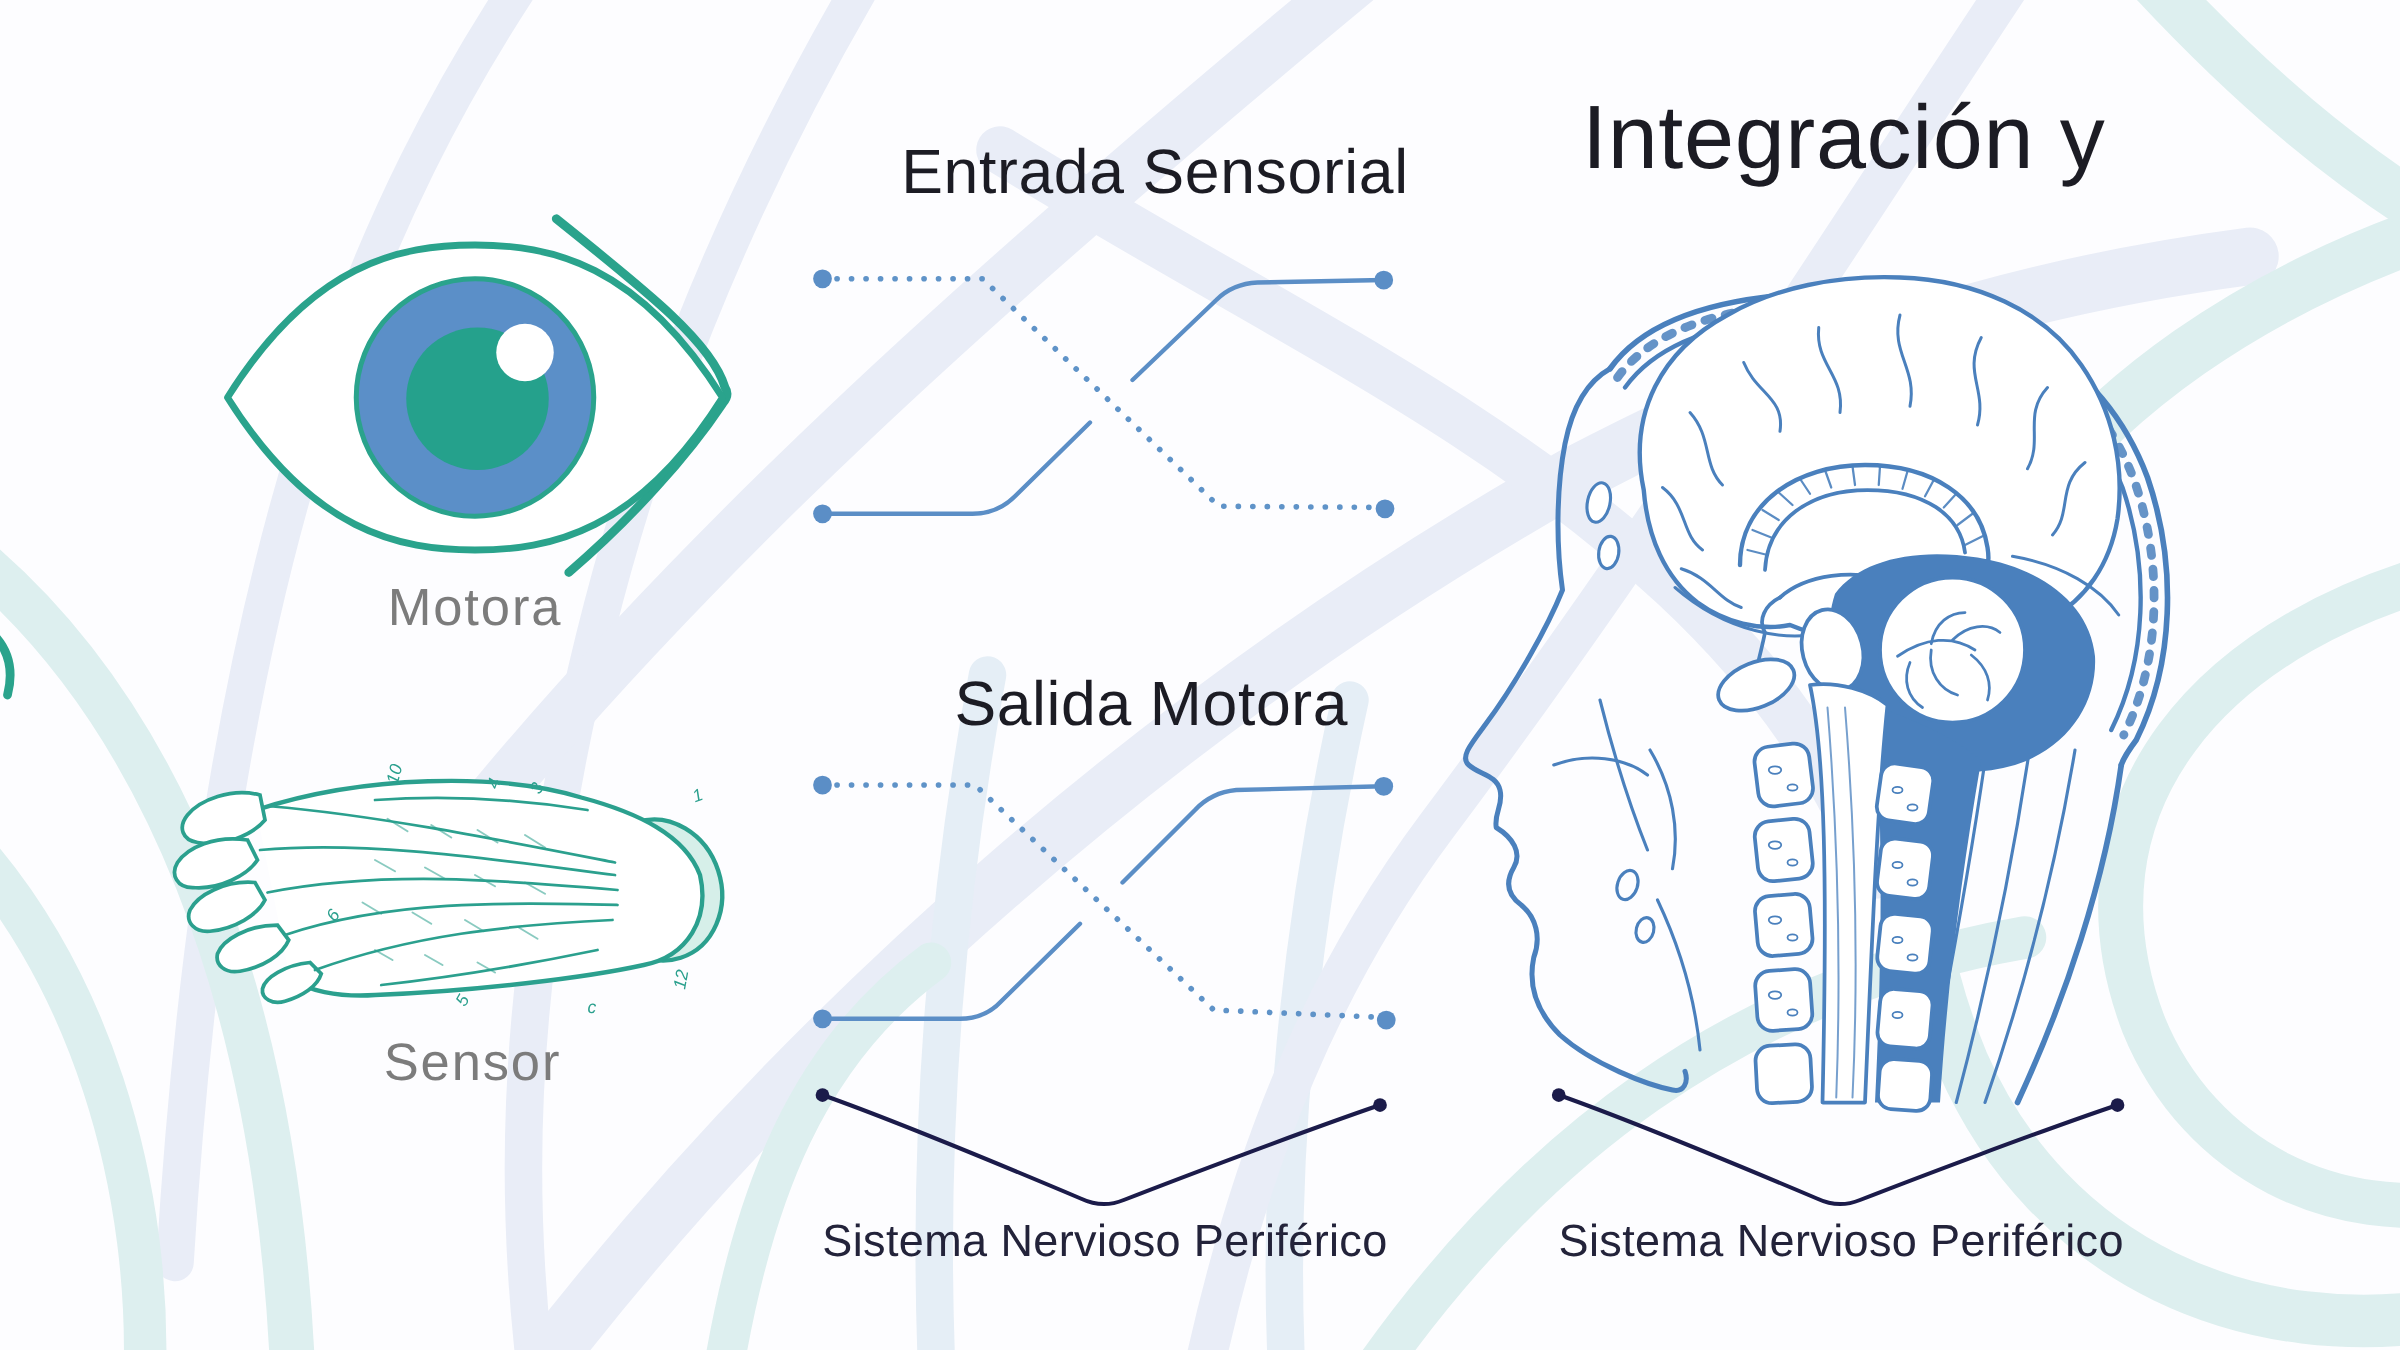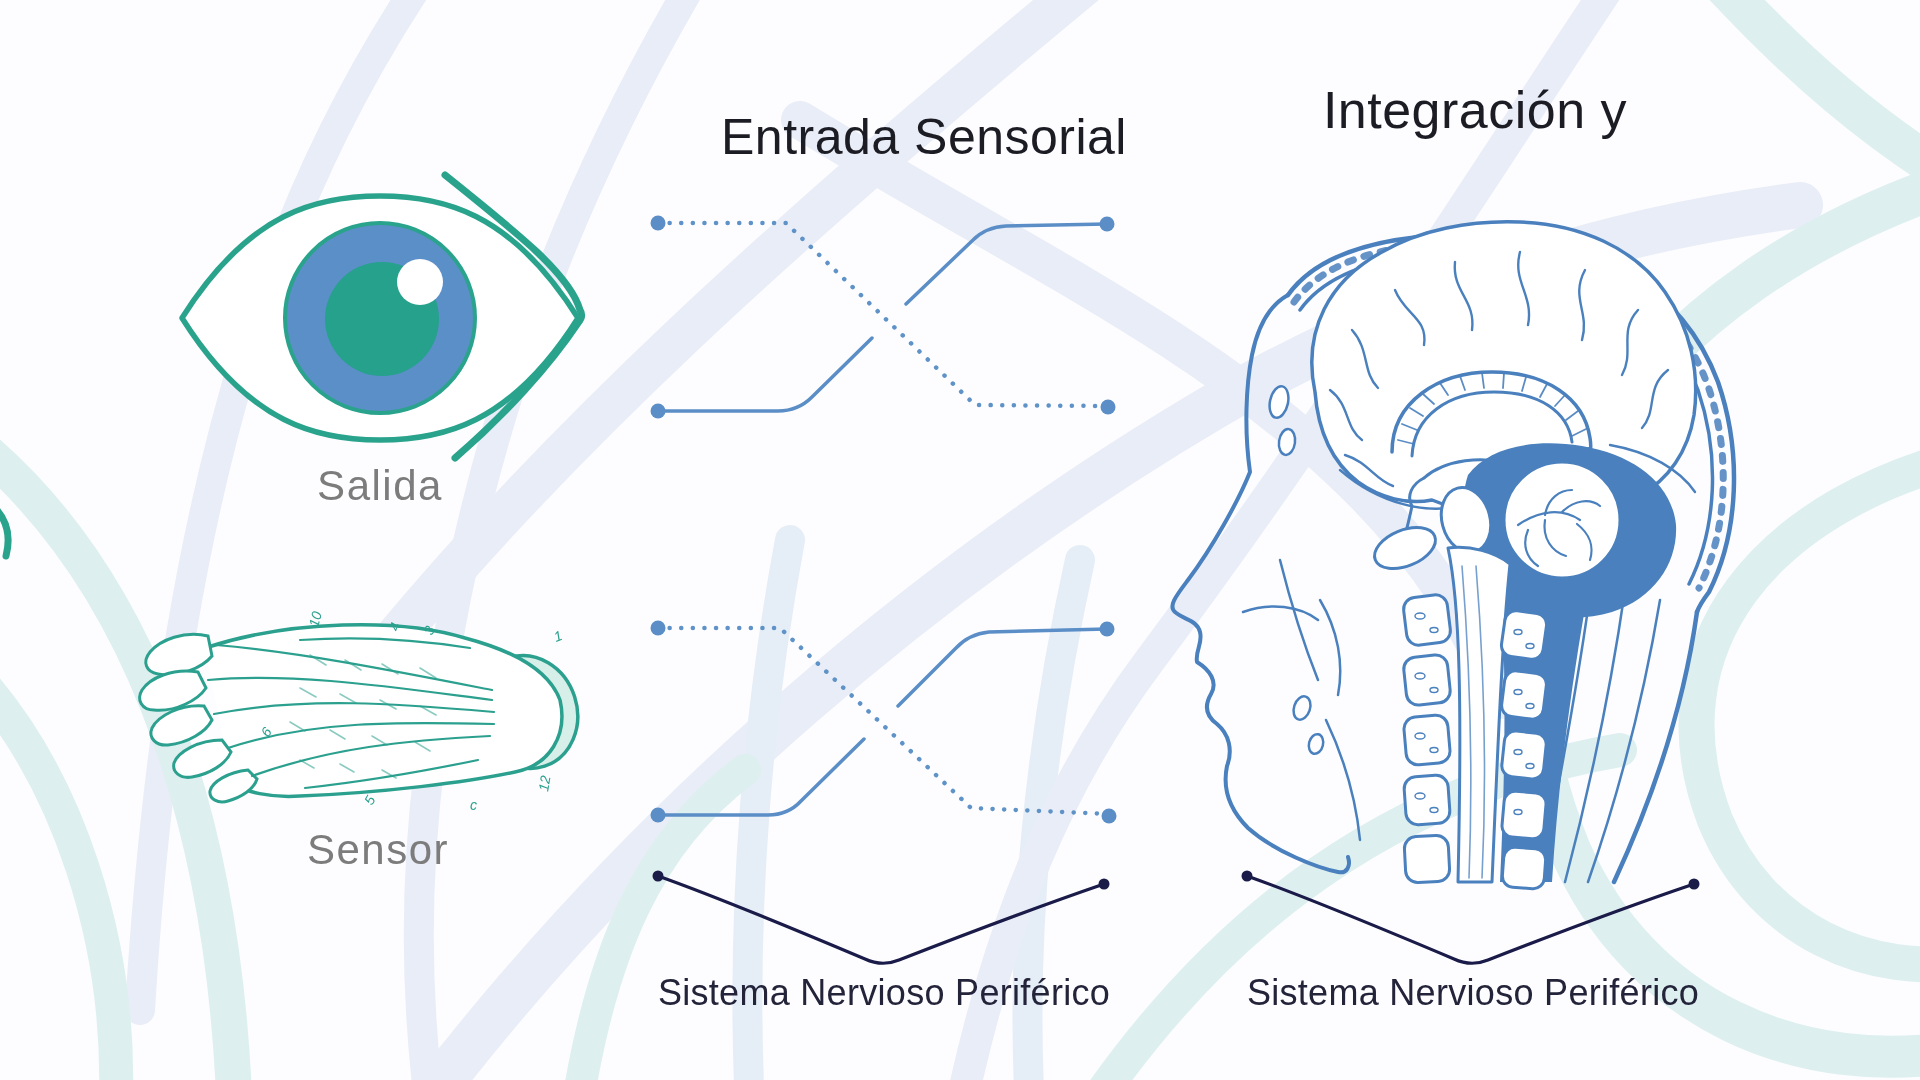--- a/index.html
+++ b/index.html
@@ -7,21 +7,21 @@
     position:relative;width:1920px;height:1080px;overflow:hidden;
     background:#fdfdff;
     font-family:"Liberation Sans","DejaVu Sans",sans-serif;
   }
   #art{position:absolute;left:0;top:0;width:1920px;height:1080px;}
   .txt{position:absolute;transform:translateX(-50%);white-space:nowrap;}
   .title{
     font-size:50px;font-weight:500;color:#1c1c24;letter-spacing:.5px;margin-left:40px;
   }
   .title2{
-    font-size:52px;font-weight:500;color:#1c1c24;letter-spacing:.5px;
+    font-size:72px;font-weight:500;color:#1c1c24;letter-spacing:.5px;
     line-height:77px;text-align:center;
   }
   .graylabel{
     font-size:42px;font-weight:300;color:#7c7c7c;letter-spacing:1.5px;
   }
   .snplabel{
     font-size:36px;font-weight:400;color:#23233a;letter-spacing:.3px;
   }
 </style>
 </head>
@@ -286,20 +286,21 @@
     <circle cx="1104" cy="884" r="5.5" fill="#1b1b4a"></circle>
   </g>
   <g fill="none">
     <path d="M 1247,876 C 1309,898 1409,940 1454,959 Q 1471,967 1488,960 C 1529,944 1629,906 1694,884" stroke="#1b1b4a" stroke-width="3.2" stroke-linecap="round"></path>
     <circle cx="1247" cy="876" r="5.5" fill="#1b1b4a"></circle>
     <circle cx="1694" cy="884" r="5.5" fill="#1b1b4a"></circle>
   </g>
 </svg>
 
   <div class="txt title" style="left:884px;top:108px;">Entrada Sensorial</div>
+  <div class="txt title" style="left:881px;top:534px;">Salida Motora</div>
   <div class="txt title2" style="left:1475px;top:72px;">
     <div>Integración y</div>
   </div>
-  <div class="txt graylabel" style="left:380px;top:462px;">Salida</div>
+  <div class="txt graylabel" style="left:380px;top:462px;">Motora</div>
   <div class="txt graylabel" style="left:378px;top:826px;">Sensor</div>
   <div class="txt snplabel" style="left:884px;top:972px;">Sistema Nervioso Periférico</div>
   <div class="txt snplabel" style="left:1473px;top:972px;">Sistema Nervioso Periférico</div>
 </div>
 
 </body></html>

